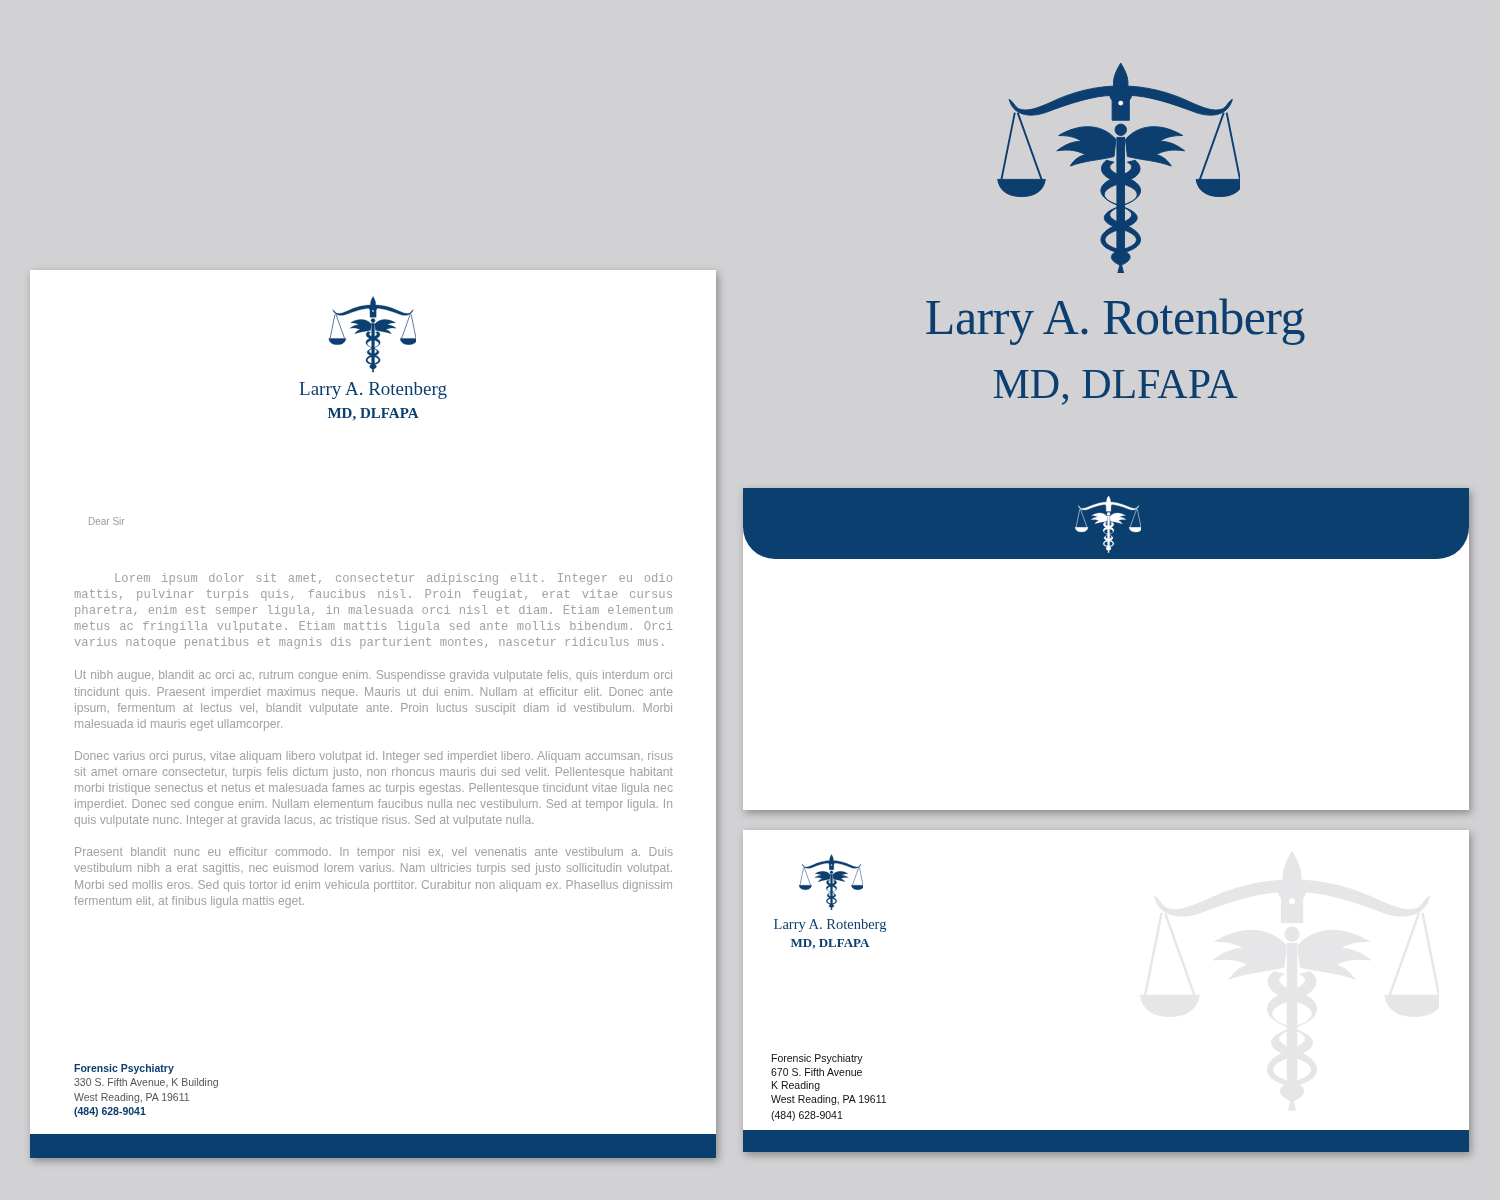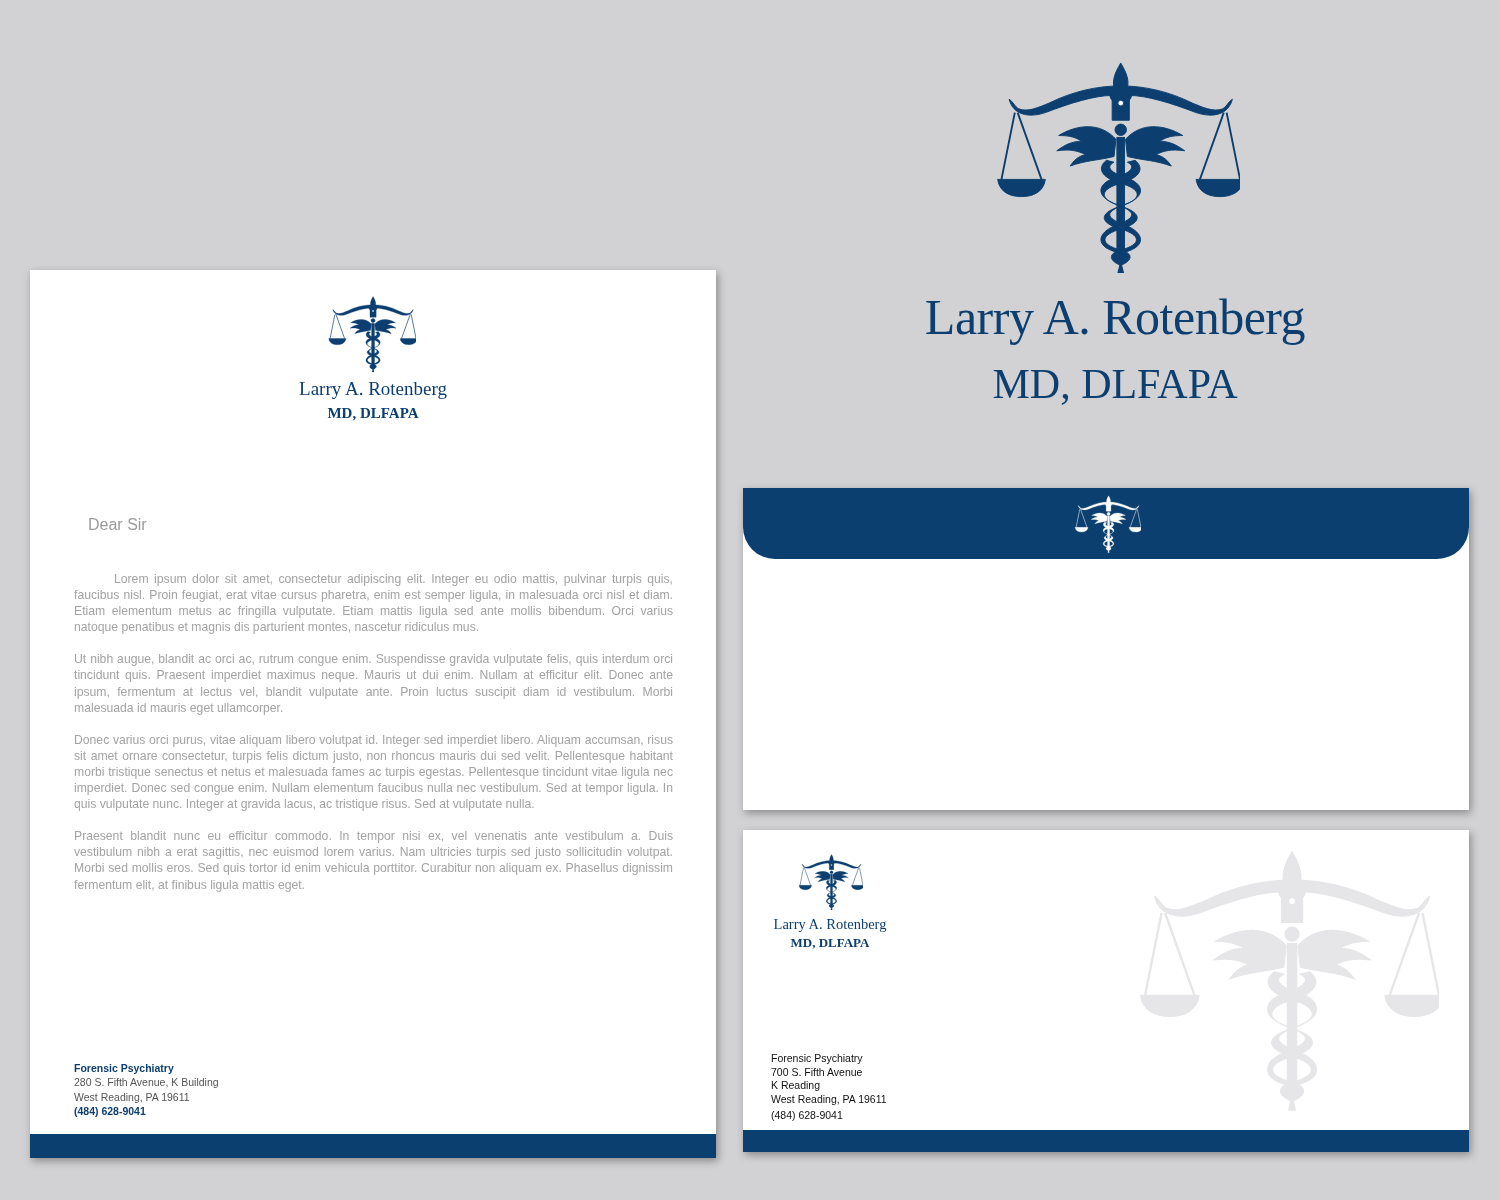--- a/index.html
+++ b/index.html
@@ -14,24 +14,24 @@
   
   #hero-logo { left: 990px; top: 56px; width: 250px; height: 222px; }
   #hero-name { left: 760px; top: 288px; width: 710px; text-align: center; font-size: 50px; letter-spacing: -0.5px; color: #0c3f70; font-family: "Liberation Serif", serif; }
   #hero-cred { left: 760px; top: 360px; width: 710px; text-align: center; font-size: 42px; color: #0c3f70; font-family: "Liberation Serif", serif; }
 
   
   #letterhead { left: 30px; top: 270px; width: 686px; height: 888px; }
   #lh-logo { left: 296px; top: 24px; width: 90px; height: 80px; }
   #lh-name { left: 0; top: 108px; width: 686px; text-align: center; font-size: 19px; color: #0c3f70; font-family: "Liberation Serif", serif; }
   #lh-cred { left: 0; top: 135px; width: 686px; text-align: center; font-size: 15px; color: #0c3f70; font-family: "Liberation Serif", serif; font-weight: bold; }
-  #lh-salutation { left: 58px; top: 246px; font-size: 16px; color: #9b9b9b; }
+  #lh-salutation { left: 58px; top: 246px; font-size: 10px; color: #9b9b9b; }
   #lh-body { left: 44px; top: 301px; width: 599px; font-size: 12.2px; line-height: 16.1px; color: #a3a3a3; text-align: justify; }
   #lh-body p { margin: 0 0 16px 0; }
-  #lh-body p.first { text-indent: 40px; }
+  #lh-body p.first { text-indent: 40px; font-family: Liberation Mono, monospace; }
   #lh-footer { left: 44px; top: 791px; font-size: 10.5px; line-height: 14.4px; color: #555; }
   #lh-footer .title { color: #0c3f70; font-weight: bold; }
   #lh-footer .phone { color: #0c3f70; font-weight: bold; }
   #lh-bar { left: 0; bottom: 0; width: 686px; height: 24px; background: #0b3f6f; }
 
   
   #envelope-back { left: 743px; top: 488px; width: 726px; height: 322px; }
   #env-flap { left: 0; top: 0; width: 726px; height: 71px; background: #0b3f6f; border-radius: 0 0 32px 32px; }
   #env-flap-logo { left: 330px; top: 6px; width: 68px; height: 60px; }
 
@@ -93,21 +93,21 @@
 
   <div id="lh-body" class="abs">
     <p class="first">Lorem ipsum dolor sit amet, consectetur adipiscing elit. Integer eu odio mattis, pulvinar turpis quis, faucibus nisl. Proin feugiat, erat vitae cursus pharetra, enim est semper ligula, in malesuada orci nisl et diam. Etiam elementum metus ac fringilla vulputate. Etiam mattis ligula sed ante mollis bibendum. Orci varius natoque penatibus et magnis dis parturient montes, nascetur ridiculus mus.</p>
     <p>Ut nibh augue, blandit ac orci ac, rutrum congue enim. Suspendisse gravida vulputate felis, quis interdum orci tincidunt quis. Praesent imperdiet maximus neque. Mauris ut dui enim. Nullam at efficitur elit. Donec ante ipsum, fermentum at lectus vel, blandit vulputate ante. Proin luctus suscipit diam id vestibulum. Morbi malesuada id mauris eget ullamcorper.</p>
     <p>Donec varius orci purus, vitae aliquam libero volutpat id. Integer sed imperdiet libero. Aliquam accumsan, risus sit amet ornare consectetur, turpis felis dictum justo, non rhoncus mauris dui sed velit. Pellentesque habitant morbi tristique senectus et netus et malesuada fames ac turpis egestas. Pellentesque tincidunt vitae ligula nec imperdiet. Donec sed congue enim. Nullam elementum faucibus nulla nec vestibulum. Sed at tempor ligula. In quis vulputate nunc. Integer at gravida lacus, ac tristique risus. Sed at vulputate nulla.</p>
     <p>Praesent blandit nunc eu efficitur commodo. In tempor nisi ex, vel venenatis ante vestibulum a. Duis vestibulum nibh a erat sagittis, nec euismod lorem varius. Nam ultricies turpis sed justo sollicitudin volutpat. Morbi sed mollis eros. Sed quis tortor id enim vehicula porttitor. Curabitur non aliquam ex. Phasellus dignissim fermentum elit, at finibus ligula mattis eget.</p>
   </div>
 
   <div id="lh-footer" class="abs">
     <div class="title">Forensic Psychiatry</div>
-    <div>280 S. Fifth Avenue, K Building</div>
+    <div>330 S. Fifth Avenue, K Building</div>
     <div>West Reading, PA 19611</div>
     <div class="phone">(484) 628-9041</div>
   </div>
   <div id="lh-bar" class="abs"></div>
 </div>
 
 <div id="envelope-back" class="abs paper">
   <div id="env-flap" class="abs">
     <svg id="env-flap-logo" class="abs" fill="#ffffff" stroke="#ffffff" viewBox="-6 0 262 222">
       <use href="#logo-symbol"></use>
@@ -120,19 +120,19 @@
     <use href="#logo-symbol"></use>
   </svg>
   <svg id="ef-logo" class="abs" fill="#0c3f70" stroke="#0c3f70" viewBox="-6 0 262 222">
     <use href="#logo-symbol"></use>
   </svg>
   <div id="ef-name" class="abs">Larry A. Rotenberg</div>
   <div id="ef-cred" class="abs">MD, DLFAPA</div>
 
   <div id="ef-address" class="abs">
     <div>Forensic Psychiatry</div>
-    <div>700 S. Fifth Avenue</div>
+    <div>670 S. Fifth Avenue</div>
     <div>K Reading</div>
     <div>West Reading, PA 19611</div>
     <div class="phone">(484) 628-9041</div>
   </div>
   <div id="ef-bar" class="abs"></div>
 </div>
 
 </body></html>

